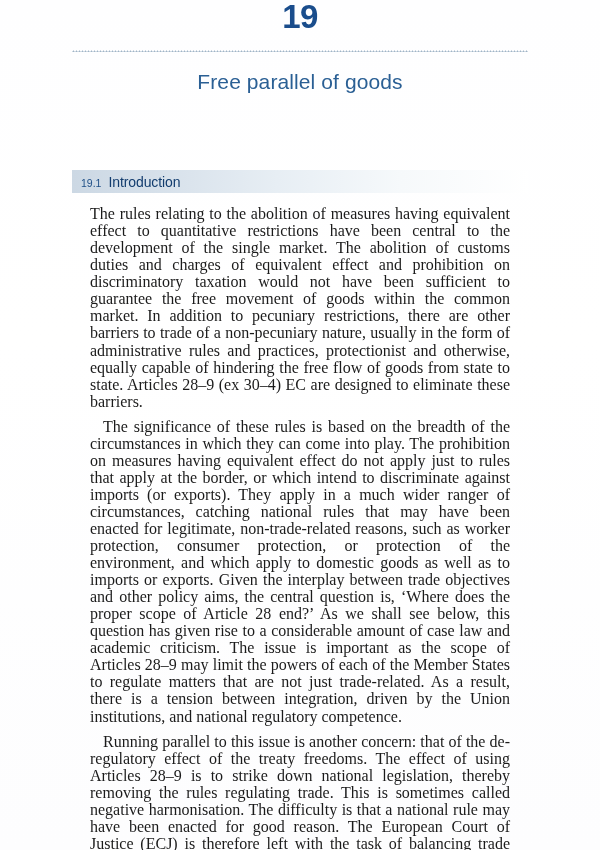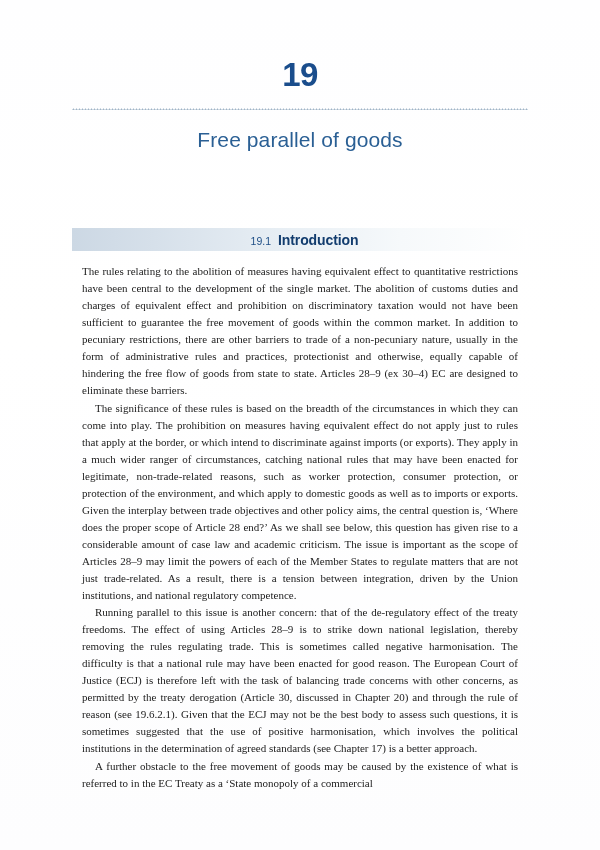--- a/index.html
+++ b/index.html
@@ -17,21 +17,20 @@
   .page {
     position: relative;
     width: 600px;
     height: 850px;
     background: linear-gradient(180deg, #fefeff 0%, #ffffff 40%, #fdfdfe 100%);
     box-sizing: border-box;
   }
 
   
   .chapter-opener {
-    padding-top: 58px;
   }
 
   .chapter-number {
     text-align: center;
     font-family: "Liberation Sans", "DejaVu Sans", sans-serif;
     font-weight: bold;
     font-size: 33px;
     line-height: 1;
     color: #1a4d8c;
     letter-spacing: -0.5px;
@@ -59,53 +58,52 @@
 
   
   .section-heading {
     margin: 76px 72px 0 72px;
     height: 23px;
     display: flex;
     align-items: center;
     background: linear-gradient(90deg, #ccd8e4 0%, #d6e0ea 18%, #e7eef4 45%, #f6f9fb 72%, #ffffff 100%);
     padding-left: 9px;
     box-sizing: border-box;
-    justify-content: center;
   }
 
   .section-number {
     font-family: "Liberation Sans", "DejaVu Sans", sans-serif;
     font-size: 10.5px;
     font-weight: normal;
     color: #1f4f87;
     margin-right: 7px;
     position: relative;
     top: 1px;
   }
 
   .section-title {
     font-family: "Liberation Sans", "DejaVu Sans", sans-serif;
     font-size: 14px;
-    font-weight: bold;
+    font-weight: normal;
     color: #123c6e;
     letter-spacing: -0.1px;
   }
 
   
   .body-text {
     margin: 12px 82px 0 82px;
     width: 436px;
     box-sizing: border-box;
   }
 
   .body-text p {
-    margin: 0;
+    margin: 8px;
     text-align: justify;
     text-justify: inter-word;
-    font-size: 11px;
+    font-size: 16px;
     line-height: 17.05px;
     color: #1b1b1b;
     hyphens: manual;
   }
 
   .body-text p.indented {
     text-indent: 13px;
   }
 </style>
 </head>

